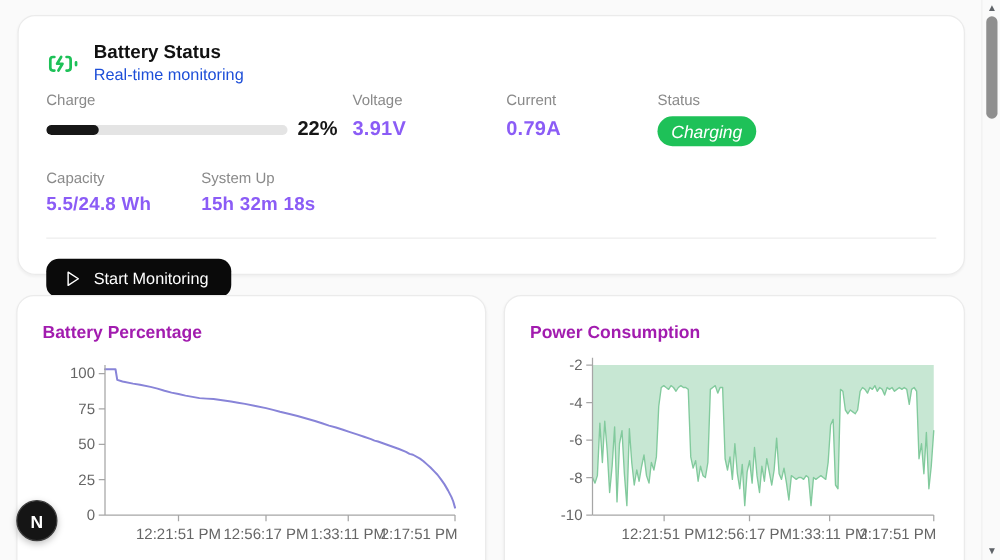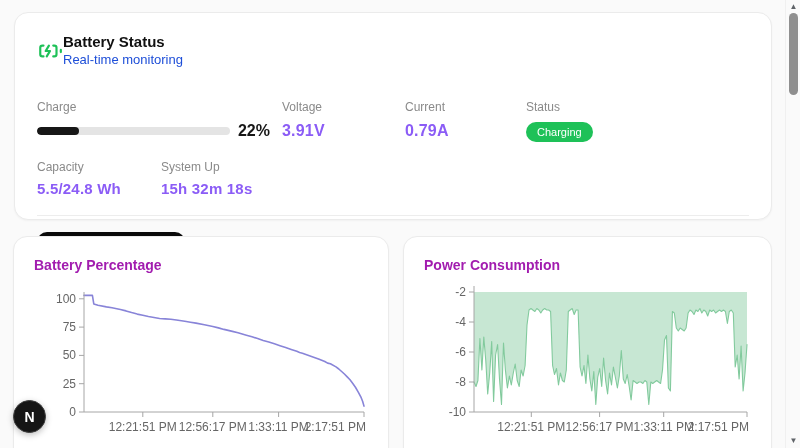--- a/index.html
+++ b/index.html
@@ -16,47 +16,48 @@
     position:absolute;
     background:#ffffff;
     border:1px solid #ebebeb;
     border-radius:14px;
     box-shadow:0 1px 2px rgba(0,0,0,0.04);
   }
   #status-card { left:14px; top:12px; width:758px; height:208px; padding:20px 22px; }
   #battery-chart-card { left:13px; top:236px; width:376px; height:230px; padding:20px; }
   #power-chart-card  { left:403px; top:236px; width:369px; height:230px; padding:20px; }
 
-  .card-header { display:flex; align-items:center; }
+  .card-header { display:flex; align-items:center; gap:12px; }
   .hdr-icon { width:26px; height:26px; display:flex; align-items:center; justify-content:center; }
   .hdr-title { font-size:15px; font-weight:bold; color:#111; line-height:1.25; }
   .hdr-sub { font-size:13px; color:#1d4ed8; line-height:1.25; }
 
   .metrics-row {
-    margin-top:32px;
+    margin-top:5px;
     display:grid;
     grid-template-columns:245px 123px 121px 124px 1fr;
     align-items:start;
   }
   .metric-label { font-size:12px; color:#8a8a8a; margin-bottom:8px; }
   .metric-value { font-size:16px; font-weight:bold; color:#8b5cf6; letter-spacing:.2px; }
 
   .charge-wrap { display:flex; align-items:center; gap:8px; padding-right:12px;text-align:right; }
   .bar-track { flex:1; height:8px; background:#e4e4e4; border-radius:5px; overflow:hidden; }
   .bar-fill { height:100%; background:var(--bar-fill,#171717); border-radius:5px; }
   .charge-pct { font-size:16px; font-weight:bold; }
 
   .badge {
     display:inline-block;
     background:var(--green,#1ec158);
     color:#fff;
-    font-size:11px;
+    font-size:14px;
     padding:4px 11px;
     border-radius:999px;
     margin-top:-2px;
+    font-style:italic;
   }
 
   .row2 { margin-top:18px; display:grid; grid-template-columns:124px 1fr; }
   .row2 .metric-label { margin-bottom:6px; }
   .row2 .metric-value { font-size:15px; }
 
   .divider { margin:18px 0 0 0; border-top:1px solid #ededed; }
 
   .btn-primary {
     margin-top:16px;

